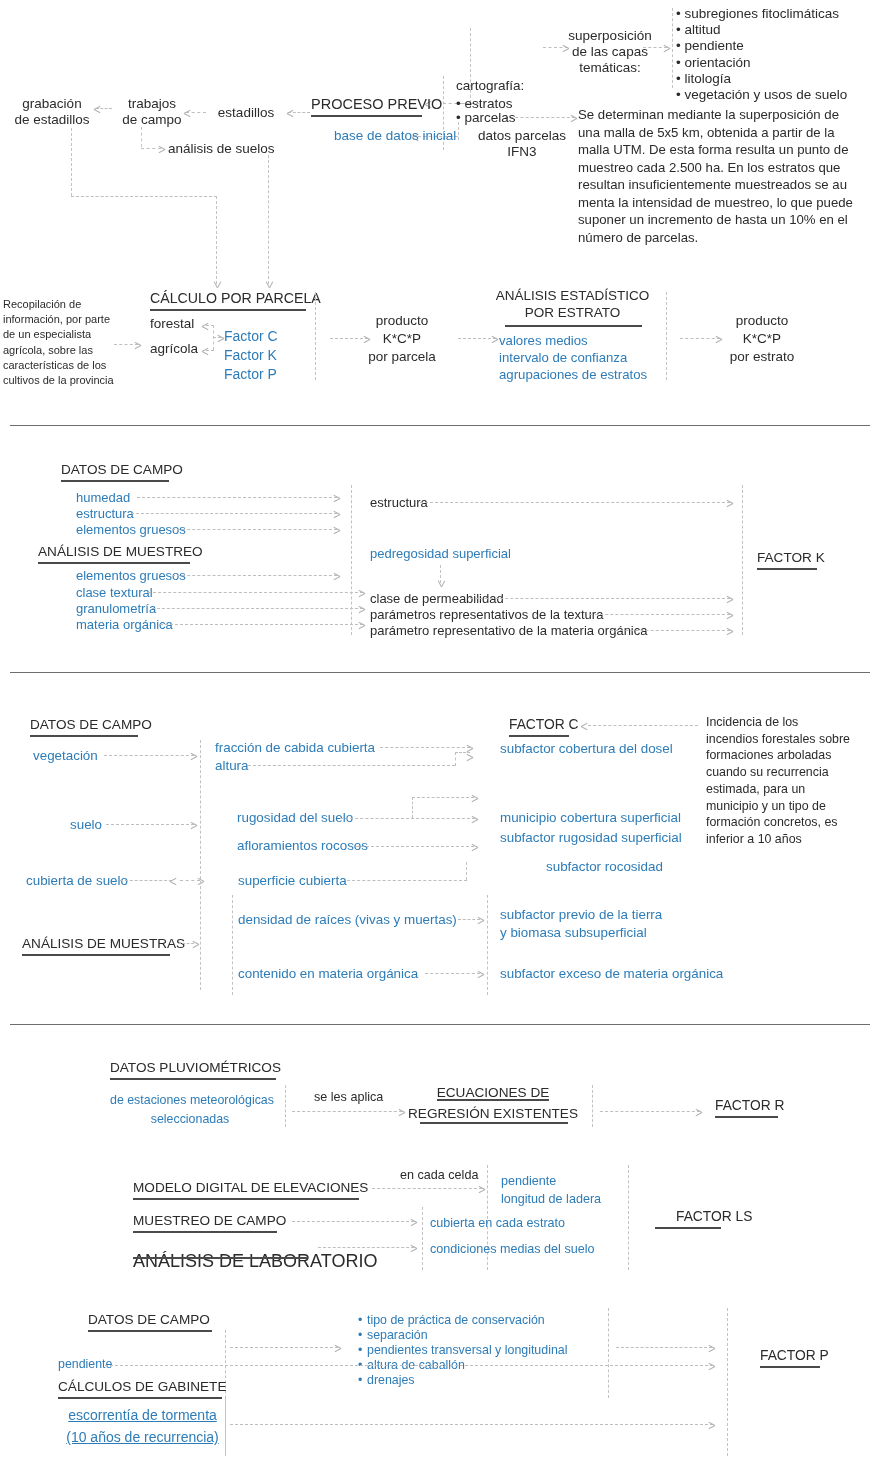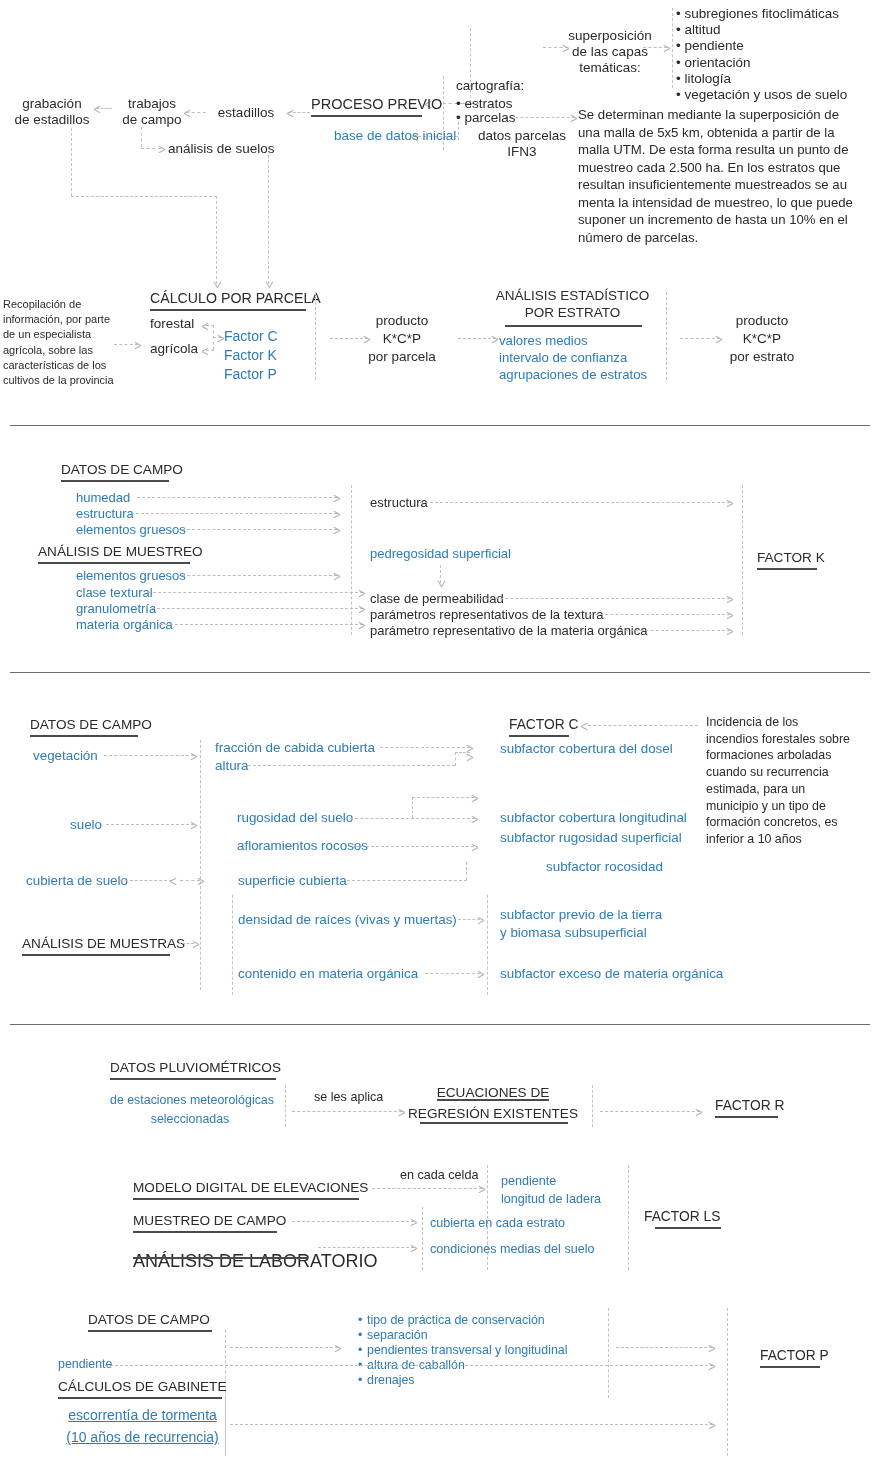--- a/index.html
+++ b/index.html
@@ -316,21 +316,21 @@
 
   <div class="vdash" style="left:232px; top:895px; height:100px;"></div>
   <div class="vdash" style="left:487px; top:895px; height:100px;"></div>
 
   <div class="t dark" style="left:509px; top:717px; font-size:13.8px;">FACTOR C</div>
   <div class="hr-ul" style="left:509px; top:735px; width:60px;"></div>
   <div class="arrow lft" style="left:581px; top:721px;"></div>
   <div class="hdash" style="left:588px; top:725px; width:110px;"></div>
 
   <div class="t blue" style="left:500px; top:741px; font-size:13.4px;">subfactor cobertura del dosel</div>
-  <div class="t blue" style="left:500px; top:810px; font-size:13.4px;">subfactor cobertura longitudinal</div>
+  <div class="t blue" style="left:500px; top:810px; font-size:13.4px;">municipio cobertura superficial</div>
   <div class="t blue" style="left:500px; top:830px; font-size:13.4px;">subfactor rugosidad superficial</div>
   <div class="t blue" style="left:510px; top:859px; font-size:13.4px;margin-left:36px;">subfactor rocosidad</div>
   <div class="t blue" style="left:500px; top:906px; font-size:13.4px; line-height:1.32;">subfactor previo de la tierra
 y biomasa subsuperficial</div>
   <div class="t blue" style="left:500px; top:966px; font-size:13.4px;">subfactor exceso de materia orgánica</div>
 
   <div class="t dark" style="left:706px; top:714px; font-size:12.4px; line-height:1.35;">Incidencia de los
 incendios forestales sobre
 formaciones arboladas
 cuando su recurrencia
@@ -384,21 +384,21 @@
 
   <div class="t dark" style="left:133px; top:1251px; font-size:18px;text-align:center;">ANÁLISIS DE LABORATORIO</div>
   <div class="hr-ul" style="left:133px; top:1257px; width:175px;"></div>
   <div class="hdash" style="left:318px; top:1247px; width:96px;"></div>
   <div class="arrow" style="left:410px; top:1243px;"></div>
   <div class="t blue" style="left:430px; top:1242px; font-size:12.6px;">condiciones medias del suelo</div>
 
   <div class="vdash" style="left:422px; top:1207px; height:63px;"></div>
   <div class="vdash" style="left:628px; top:1165px; height:105px;"></div>
 
-  <div class="t dark" style="left:644px; top:1209px; font-size:13.8px;">FACTOR LS</div>
+  <div class="t dark" style="left:676px; top:1209px; font-size:13.8px;">FACTOR LS</div>
   <div class="hr-ul" style="left:655px; top:1227px; width:66px;"></div>
 
   <div class="t dark" style="left:88px; top:1312px; font-size:13.6px;">DATOS DE CAMPO</div>
   <div class="hr-ul" style="left:88px; top:1330px; width:124px;"></div>
 
 
   <div class="vdash" style="left:225px; top:1330px; height:124px;"></div>
   <div class="hdash" style="left:230px; top:1347px; width:108px;"></div>
   <div class="arrow" style="left:334px; top:1343px;"></div>
 

